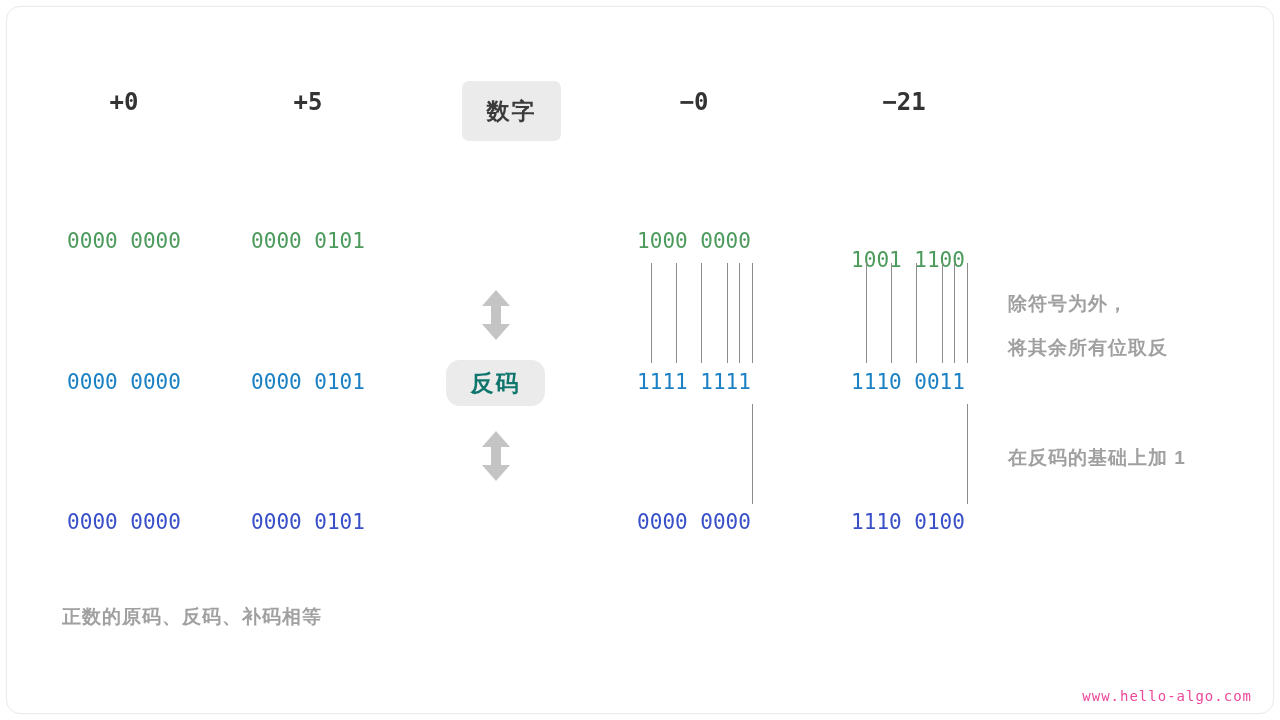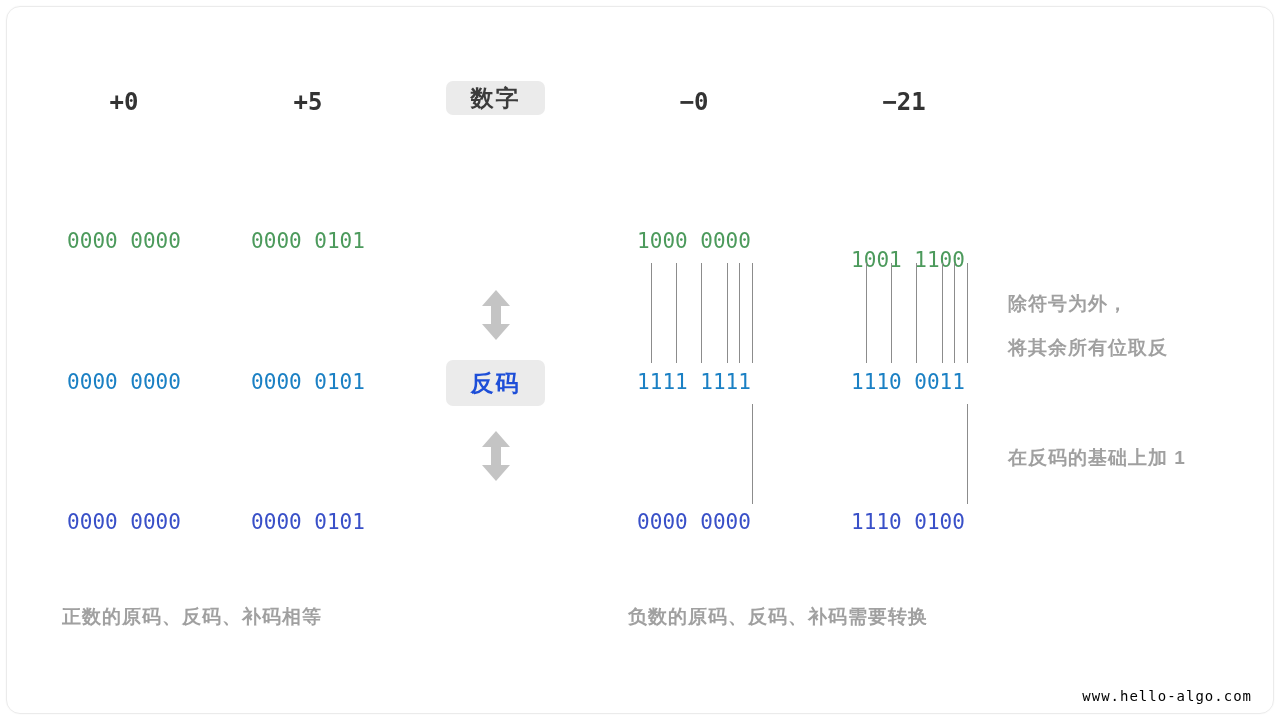--- a/index.html
+++ b/index.html
@@ -55,21 +55,21 @@
     border-radius: 7px;
     font-size: 23px;
     font-weight: bold;
     display: flex;
     align-items: center;
     justify-content: center;
     letter-spacing: 2px;
   }
   .badge-num   { color: #3b3b3b; }
   .badge-true  { color: #4c9a5c; }
-  .badge-ones  { color: #1d4ed8; }
+  .badge-ones  { color: #0f766e; border-radius: 14px; }
   .badge-twos  { color: #3950c8; }
 
   
   .bits {
     font-family: "DejaVu Sans Mono", monospace;
     font-size: 21px;
     font-weight: normal;
     white-space: pre;
   }
   .row-true { color: #4c9a5c; }
@@ -110,37 +110,37 @@
     margin-top: 9px;
   }
 
   
   #watermark {
     position: absolute;
     right: 28px;
     bottom: 16px;
     font-family: "DejaVu Sans Mono", monospace;
     font-size: 14px;
-    color: #000000;
+    color: #ec4899;
     letter-spacing: 1px;
     white-space: nowrap;
   }
 </style>
 </head>
 <body>
 
 <div id="canvas">
   <div id="frame"></div>
 
   <div class="cell num-label" style="left:64px;  top:88px; width:120px;">+0</div>
   <div class="cell num-label" style="left:248px; top:88px; width:120px;">+5</div>
   <div class="cell num-label" style="left:634px; top:88px; width:120px;">−0</div>
   <div class="cell num-label" style="left:844px; top:88px; width:120px;">−21</div>
 
-  <div class="badge badge-num" style="left:446px; top:81px; width:99px; height:34px;">数字</div>
+  <div class="badge badge-num" style="left:462px; top:81px; width:99px; height:60px;">数字</div>
 
   <div class="cell bits row-true" style="left:54px;  top:229px; width:140px;">0000 0000</div>
   <div class="cell bits row-true" style="left:238px; top:229px; width:140px;">0000 0101</div>
   <div class="cell bits row-true" style="left:624px; top:229px; width:140px;">1000 0000</div>
   <div class="cell bits row-true" style="left:838px; top:229px; width:140px;margin-top:19px;">1001 1100</div>
 
 
   <div class="vline" style="left:651px; top:263px; height:100px;"></div>
   <div class="vline" style="left:676px; top:263px; height:100px;"></div>
   <div class="vline" style="left:701px; top:263px; height:100px;"></div>
@@ -184,16 +184,15 @@
 
   <div class="annot" style="left:1008px; top:436px; width:250px;">在反码的基础上加 1</div>
 
   <div class="cell bits row-twos" style="left:54px;  top:510px; width:140px;">0000 0000</div>
   <div class="cell bits row-twos" style="left:238px; top:510px; width:140px;">0000 0101</div>
   <div class="cell bits row-twos" style="left:624px; top:510px; width:140px;">0000 0000</div>
   <div class="cell bits row-twos" style="left:838px; top:510px; width:140px;">1110 0100</div>
 
 
   <div class="caption" style="left:62px;  top:595px;">正数的原码、反码、补码相等</div>
-  <div class="caption" style="left:628px; top:595px;">负数的原码、反码、补码需要转换</div>
 
   <div id="watermark">www.hello-algo.com</div>
 </div>
 
 </body></html>

